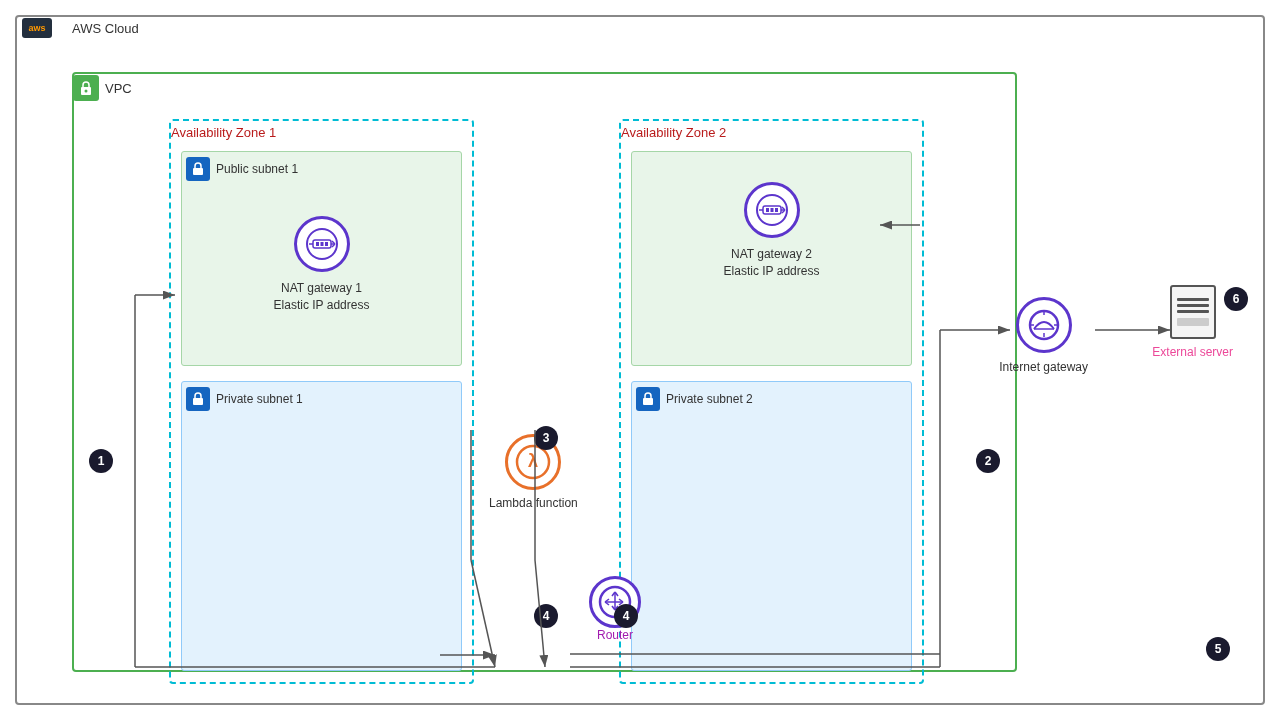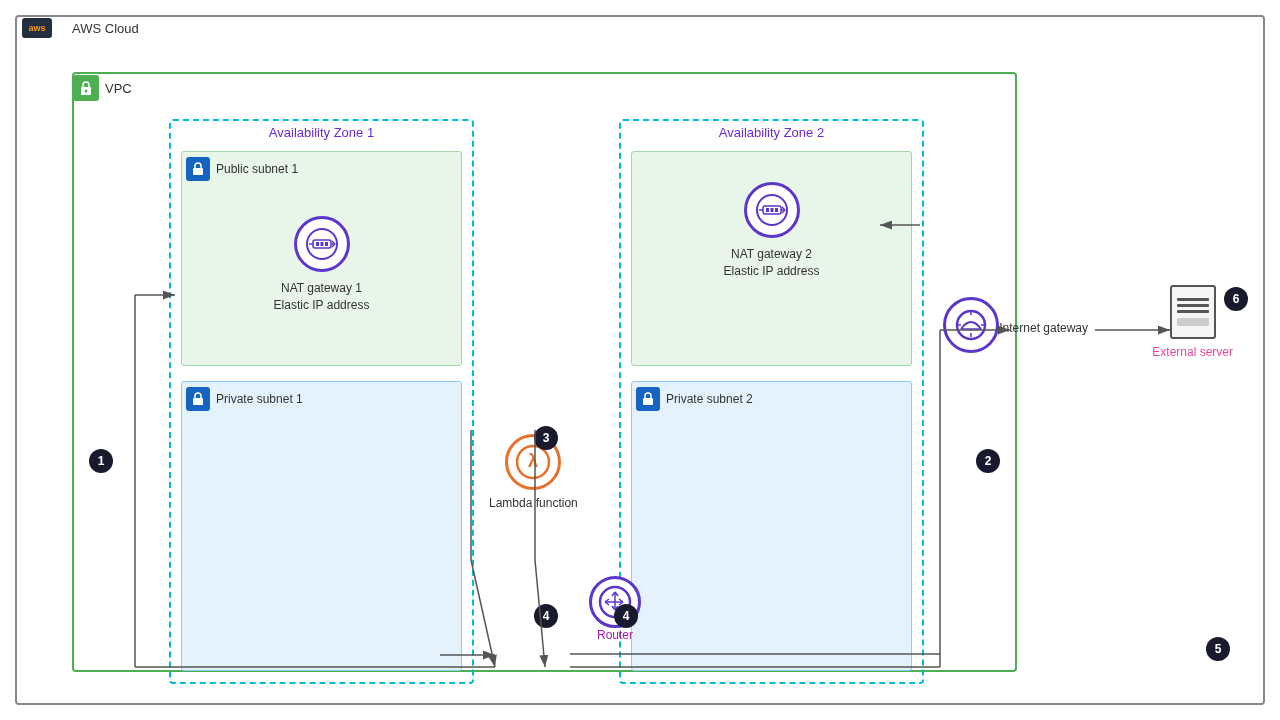--- a/index.html
+++ b/index.html
@@ -104,22 +104,22 @@
       width: 305px;
       height: 565px;
       border: 2px dashed #00bcd4;
       border-radius: 4px;
     }
 
     .az-box-1 { left: 95px; }
     .az-box-2 { left: 545px; }
 
     .az-label {
-      text-align: center;
-      color: #6d28d9;
+      text-align: left;
+      color: #b91c1c;
       font-size: 13px;
       padding: 4px 0 2px 0;
       font-weight: 500;
     }
 
     
     .public-subnet {
       position: absolute;
       top: 30px;
       left: 10px;
@@ -193,20 +193,21 @@
       margin-top: 8px;
       line-height: 1.4;
     }
 
     
     .internet-gateway {
       position: absolute;
       right: 175px;
       top: 280px;
       display: flex;
+      flex-direction: column;
       align-items: center;
     }
 
     .ig-icon-circle {
       width: 56px;
       height: 56px;
       border-radius: 50%;
       border: 3px solid #5c35cc;
       background: white;
       display: flex;

